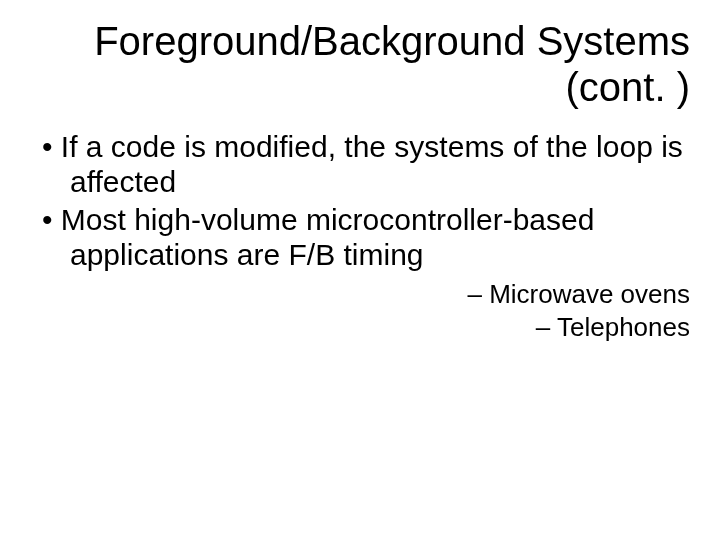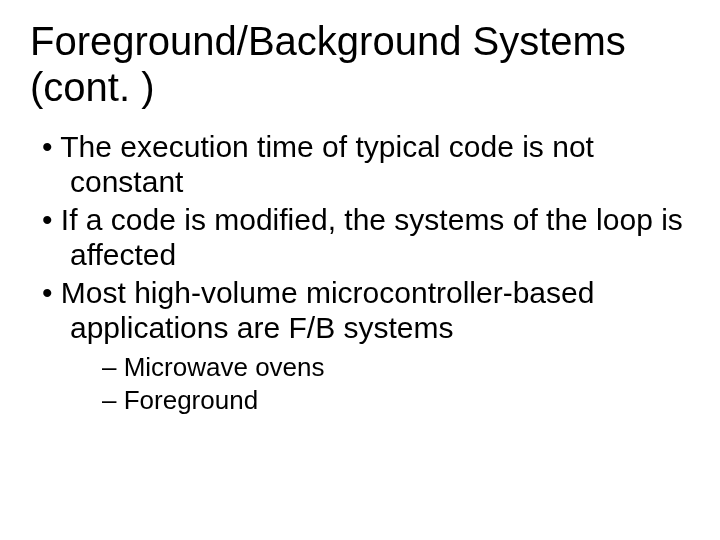--- a/index.html
+++ b/index.html
@@ -10,21 +10,21 @@
     body {
       width: 720px;
       height: 540px;
       background: #ffffff;
       font-family: "Comic Sans MS", "Comic Sans", cursive, sans-serif;
       color: #000000;
       padding: 18px 30px;
       overflow: hidden;
     }
     .title {
-      text-align: left;
+      text-align: right;
       font-size: 40px;
       line-height: 1.15;
       margin-bottom: 20px;
       font-weight: 400;
     }
     .bullets {
       list-style: none;
       padding-left: 10px;
     }
     .bullets > li {
@@ -40,33 +40,33 @@
     .subbullets {
       list-style: none;
       padding-left: 30px;
       margin-top: 6px;
     }
     .subbullets > li {
       font-size: 26px;
       line-height: 1.25;
       padding-left: 24px;
       text-indent: -22px;
+      text-align: right;
     }
     .subbullets > li::before {
       content: "– ";
     }
   </style>
 </head>
 <body>
 
 <h1 class="title">Foreground/Background Systems (cont. )</h1>
 
 <ul class="bullets">
-  <li>The execution time of typical code is not constant</li>
   <li>If a code is modified, the systems of the loop is affected</li>
   <li>
-    <span>Most high-volume microcontroller-based applications are F/B systems</span>
+    <span>Most high-volume microcontroller-based applications are F/B timing</span>
     <ul class="subbullets">
       <li>Microwave ovens</li>
-      <li>Foreground</li>
+      <li>Telephones</li>
     </ul>
   </li>
 </ul>
 
 </body></html>

